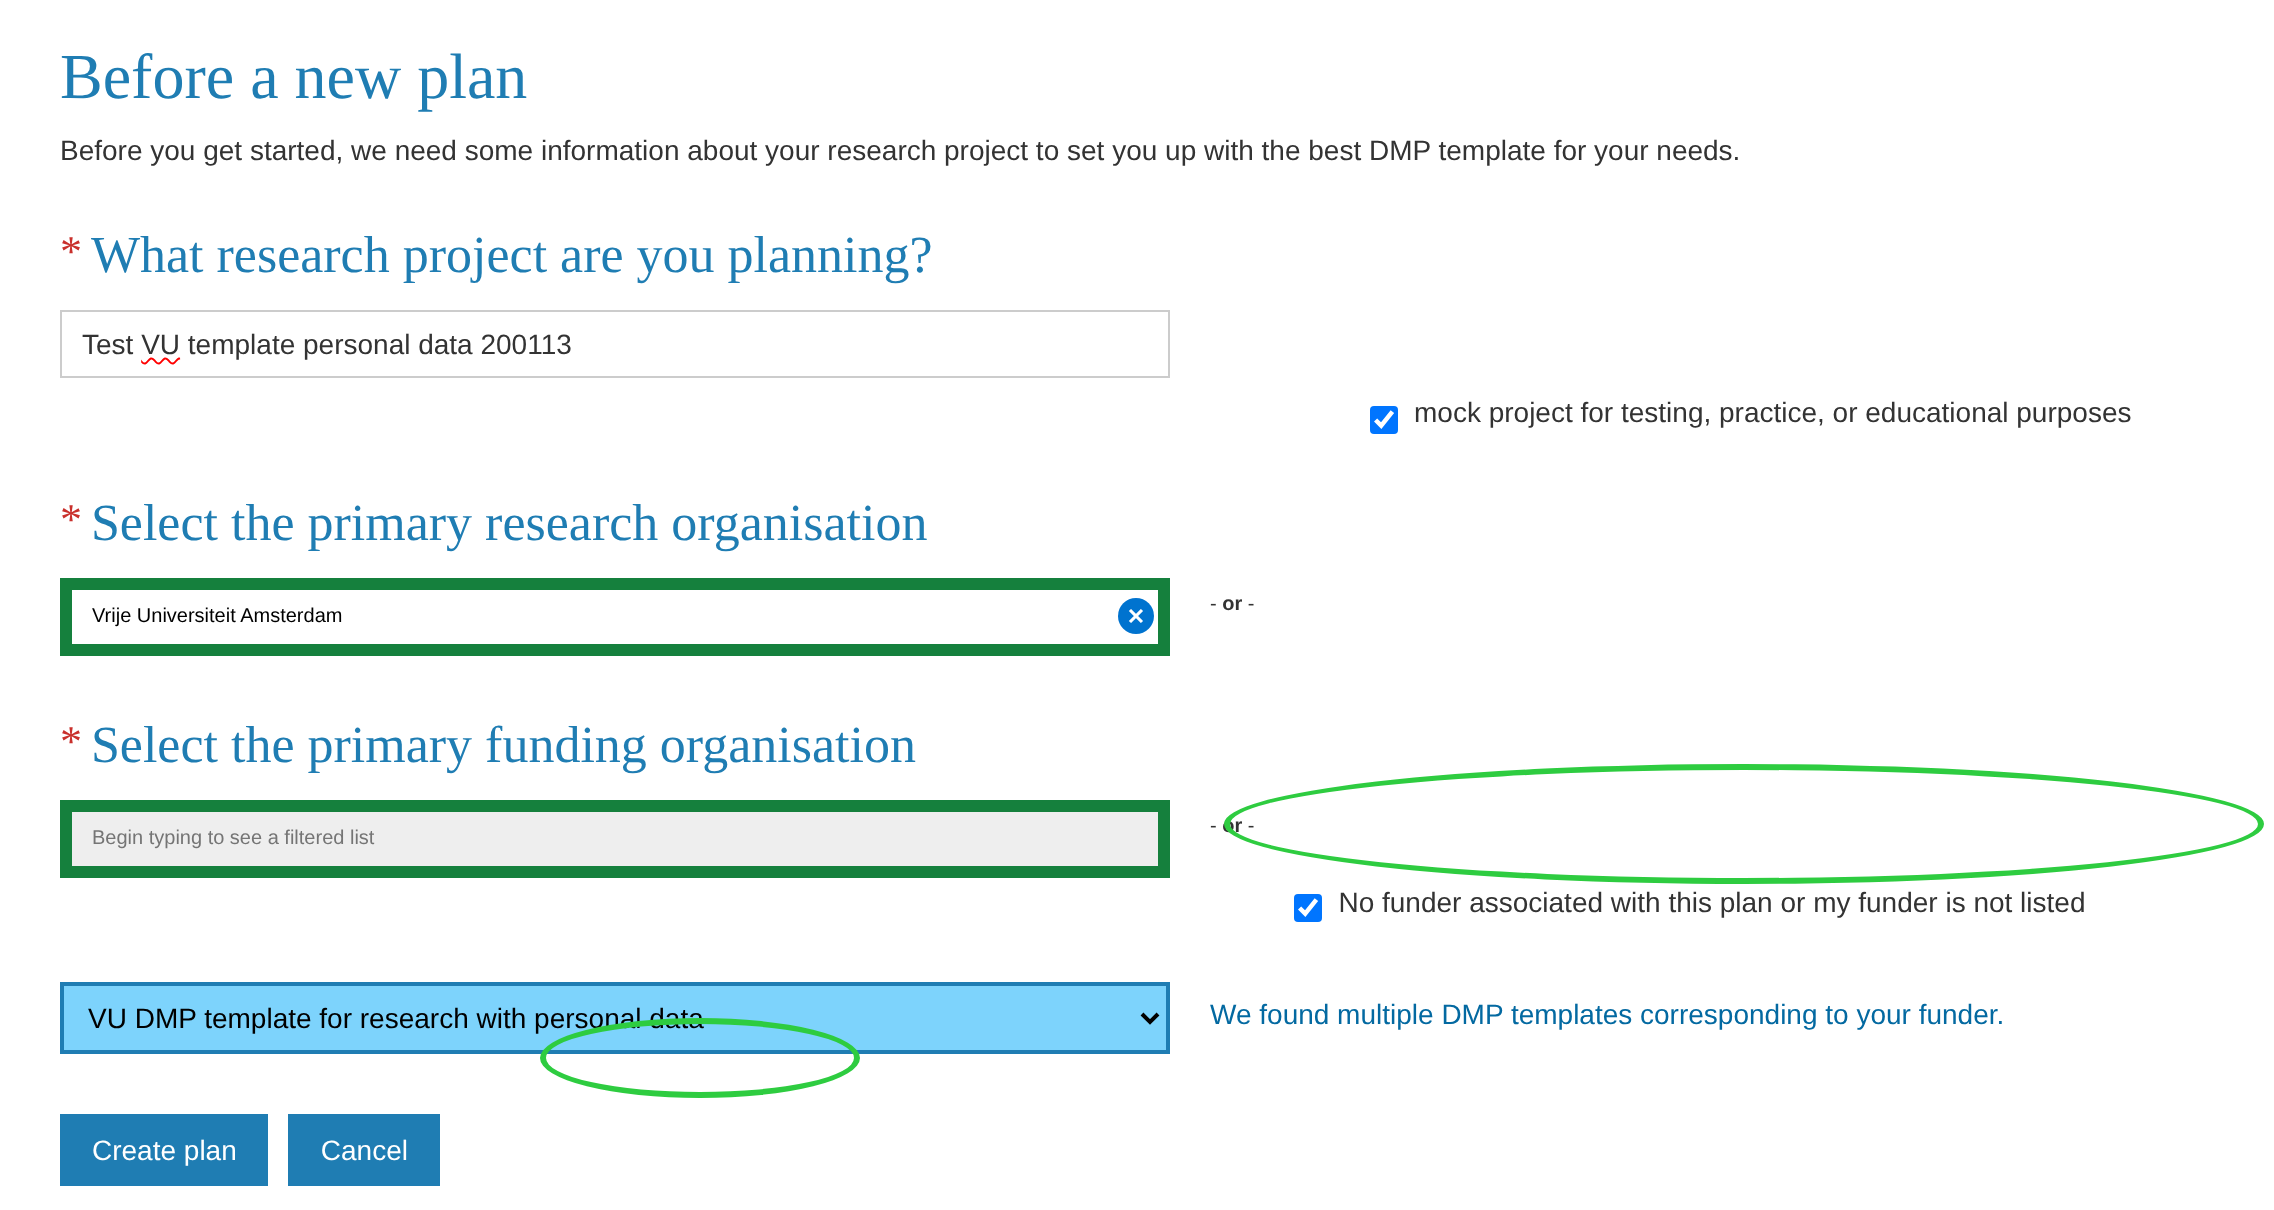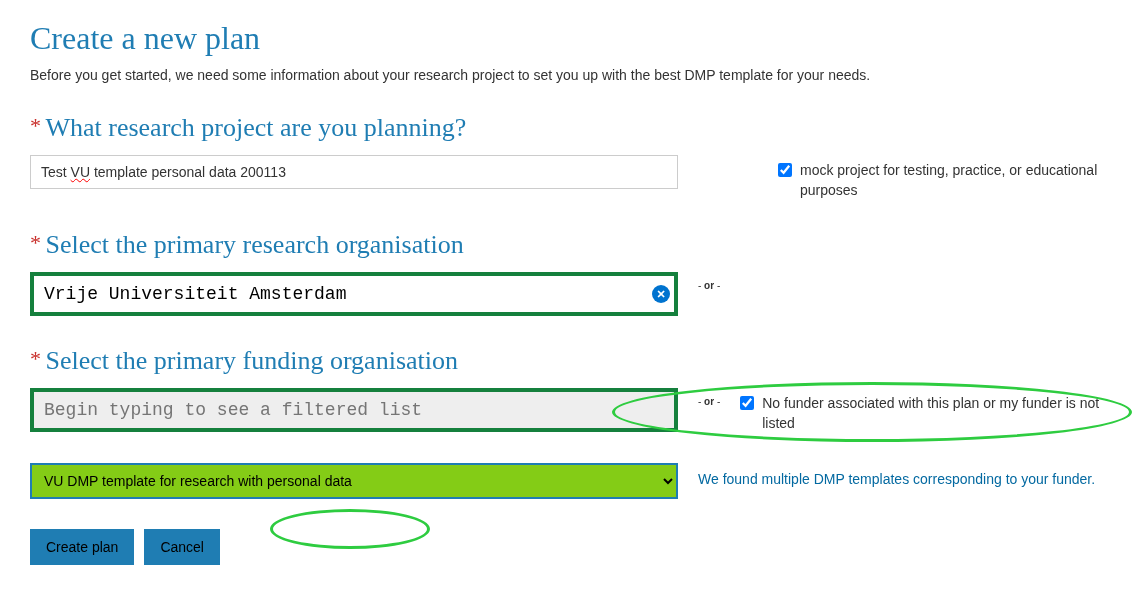--- a/index.html
+++ b/index.html
@@ -41,53 +41,54 @@
       font-weight: 300;
       font-family: Georgia, 'Times New Roman', serif;
       text-align: center;
     }
     .row {
       display: flex;
       align-items: flex-start;
       gap: 20px;
     }
     .input-col {
-      width: 648px;
+      width: 555px;
       flex-shrink: 0;
     }
     .or-col {
       font-size: 10px;
       color: #333;
       padding-top: 8px;
       white-space: nowrap;
     }
     .or-bold { font-weight: bold; }
     .check-col {
       display: flex;
-      align-items: flex-start;
+      align-items: flex-end;
       gap: 8px;
       padding-top: 6px;
       font-size: 14px;
       color: #333;
       line-height: 1.4;
       position: relative;
+      margin-top: 36px;
     }
     .check-col input[type="checkbox"] {
       margin-top: 2px;
       width: 14px;
       height: 14px;
       flex-shrink: 0;
     }
     input[type="text"] {
       width: 100%;
       padding: 8px 10px;
-      font-size: 18px;
-      border: 4px solid #15803d;
+      font-size: 10px;
+      border: 6px solid #15803d;
       background: #fff;
-      font-family: Liberation Mono, monospace;
+      font-family: Liberation Sans, sans-serif;
     }
     input[type="text"].disabled {
       background: #eee;
       color: #999;
     }
     .input-with-clear {
       position: relative;
     }
     .clear-icon {
       position: absolute;
@@ -111,33 +112,33 @@
     }
     .spellcheck-word {
       text-decoration: underline wavy red;
       text-decoration-thickness: 1px;
     }
     select {
       width: 100%;
       padding: 6px 8px;
       font-size: 14px;
       border: 2px solid #1f7db3;
-      background: #84cc16;
+      background: #7dd3fc;
       font-family: inherit;
       height: 36px;
     }
     .buttons {
       display: flex;
       gap: 10px;
       margin-top: 10px;
     }
     .btn {
       padding: 10px 16px;
       font-size: 14px;
-      color: #000000;
+      color: #ffffff;
       background: #1f7db3;
       border: none;
       cursor: pointer;
     }
     .ellipse-highlight {
       position: absolute;
       border: 3px solid #2ecc40;
       border-radius: 50%;
       pointer-events: none;
     }
@@ -163,21 +164,21 @@
       padding: 8px 10px;
       font-size: 14px;
       border: 1px solid #ccc;
       background: #fff;
       color: #333;
     }
   </style>
 </head>
 <body>
 
-<h1>Create a new plan</h1>
+<h1>Before a new plan</h1>
 <p class="intro">Before you get started, we need some information about your research project to set you up with the best DMP template for your needs.</p>
 
 <div class="section">
   <div class="label-row">
     <span class="required">*</span>
     <span class="field-label">What research project are you planning?</span>
   </div>
   <div class="row">
     <div class="input-col">
       <div class="project-input-wrap">

